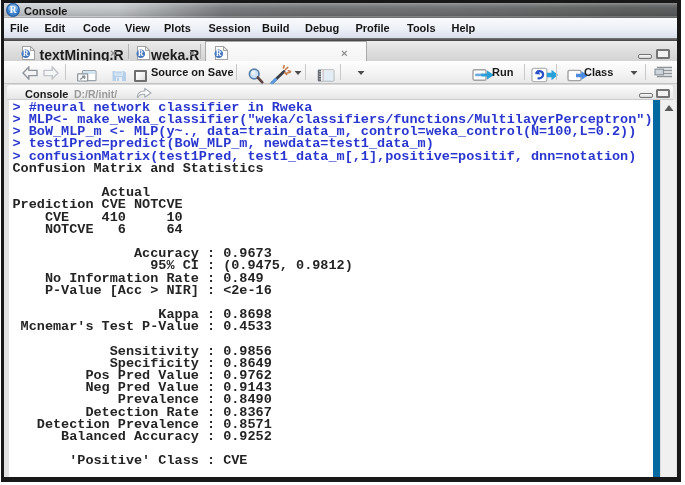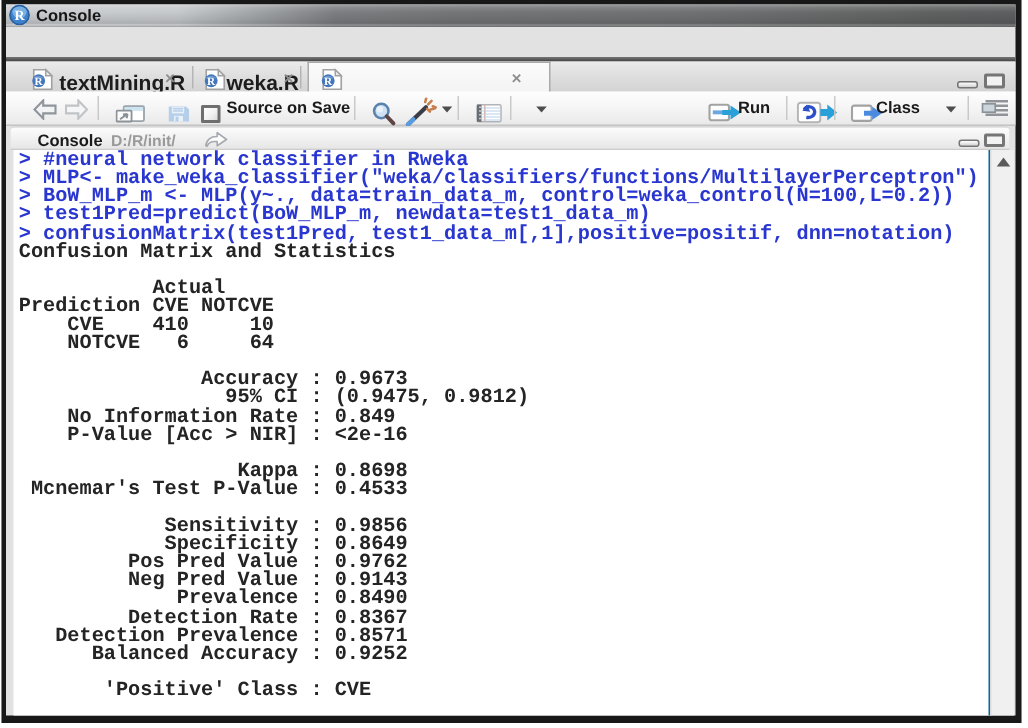--- a/index.html
+++ b/index.html
@@ -27,21 +27,21 @@
     border:1px solid #aaaaaa;border-bottom:0;box-sizing:border-box;}
   
   #toolbar{position:absolute;left:0;top:58px;width:673px;height:23px;
     background:linear-gradient(180deg,#fefefe 0,#f4f4f4 12px,#e6e6e6 25px);border-bottom:1px solid #c4c4c4;box-sizing:border-box;}
   .tsep{position:absolute;top:4px;height:16px;width:1px;background:#c9c9c9;}
   .tbtext{position:absolute;font-size:11px;font-weight:bold;color:#1a1a1a;}
   
   #consoleheader{position:absolute;left:3px;top:81px;width:666px;height:16px;
     background:linear-gradient(180deg,#fcfcfc 0,#f0f0f0 8px,#e3e3e3 16px);
     border-bottom:1px solid #cccccc;border-top:1px solid #d8d8d8;box-sizing:border-box;border-top-left-radius:3px;border-top-right-radius:3px;}
-  #consolebody{position:absolute;left:5px;top:97px;width:651px;height:377px;background:#ffffff;border-right:1px solid #0369a1;box-sizing:border-box;}
+  #consolebody{position:absolute;left:5px;top:97px;width:651px;height:377px;background:#ffffff;border-right:7px solid #0369a1;box-sizing:border-box;}
   #constext{position:absolute;left:3.5px;top:1.9px;filter:blur(0.45px);margin:0;font-family:"Liberation Mono",monospace;
     font-size:13.5px;line-height:12.18px;font-weight:bold;color:#242424;letter-spacing:0;}
   .cmd{color:#2936cf;}
   
   #scrollbar{position:absolute;left:656px;top:97px;width:16px;height:377px;background:#f0f0f0;border-left:1px solid #dcdcdc;box-sizing:border-box;}
   .winbtn-dash{position:absolute;width:14px;height:5px;border:1.5px solid #757575;border-radius:2px;background:linear-gradient(#ffffff,#d2d2d2);box-sizing:border-box;}
   .winbtn-rect{position:absolute;width:14px;height:9.5px;border:2px solid #757575;border-radius:1.5px;background:#f2f2f2;box-sizing:border-box;border-top-width:2.5px;}
 </style>
 </head>
 <body>
@@ -49,20 +49,33 @@
   <div id="titlebar">
       <div class="sheen"></div>
     <svg class="abs" style="left:2px;top:0px" width="14" height="14" viewBox="0 0 15 15">
       <circle cx="7.5" cy="7.5" r="7" fill="#3c82cd"></circle>
       <circle cx="7.5" cy="4.8" r="5.2" fill="#7fb5e8" opacity="0.9"></circle>
       <circle cx="7.5" cy="7.5" r="6.8" fill="none" stroke="#2a5f9e" stroke-width="1.2"></circle>
       <text x="7.5" y="11" font-family="Liberation Serif" font-size="10" font-weight="bold" fill="#ffffff" text-anchor="middle">R</text>
     </svg>
     <div id="title-text">Console</div>
   </div>
+  <div id="menubar">
+    <span class="menuitem" style="left:6px">File</span>
+    <span class="menuitem" style="left:40.5px">Edit</span>
+    <span class="menuitem" style="left:79px">Code</span>
+    <span class="menuitem" style="left:121px">View</span>
+    <span class="menuitem" style="left:160px">Plots</span>
+    <span class="menuitem" style="left:204.5px">Session</span>
+    <span class="menuitem" style="left:258px">Build</span>
+    <span class="menuitem" style="left:301px">Debug</span>
+    <span class="menuitem" style="left:351.5px">Profile</span>
+    <span class="menuitem" style="left:403px">Tools</span>
+    <span class="menuitem" style="left:447.5px">Help</span>
+  </div>
   <div id="menusep"></div>
   <div id="tabbar">
     <div class="tabsep" style="left:124px"></div>
     <div class="tabsep" style="left:196px"></div>
   </div>
   <div id="activetab"></div>
 
   <svg class="abs" style="left:17px;top:42px" width="15" height="16" viewBox="0 0 15 16">
     <path d="M1.5 1.5 h8 l4 4 v9 h-12 z" fill="#ffffff" stroke="#a2a2a2" stroke-width="1.1"></path>
     <path d="M9.5 1.5 v4 h4 z" fill="#ececec" stroke="#a2a2a2" stroke-width="1"></path>

